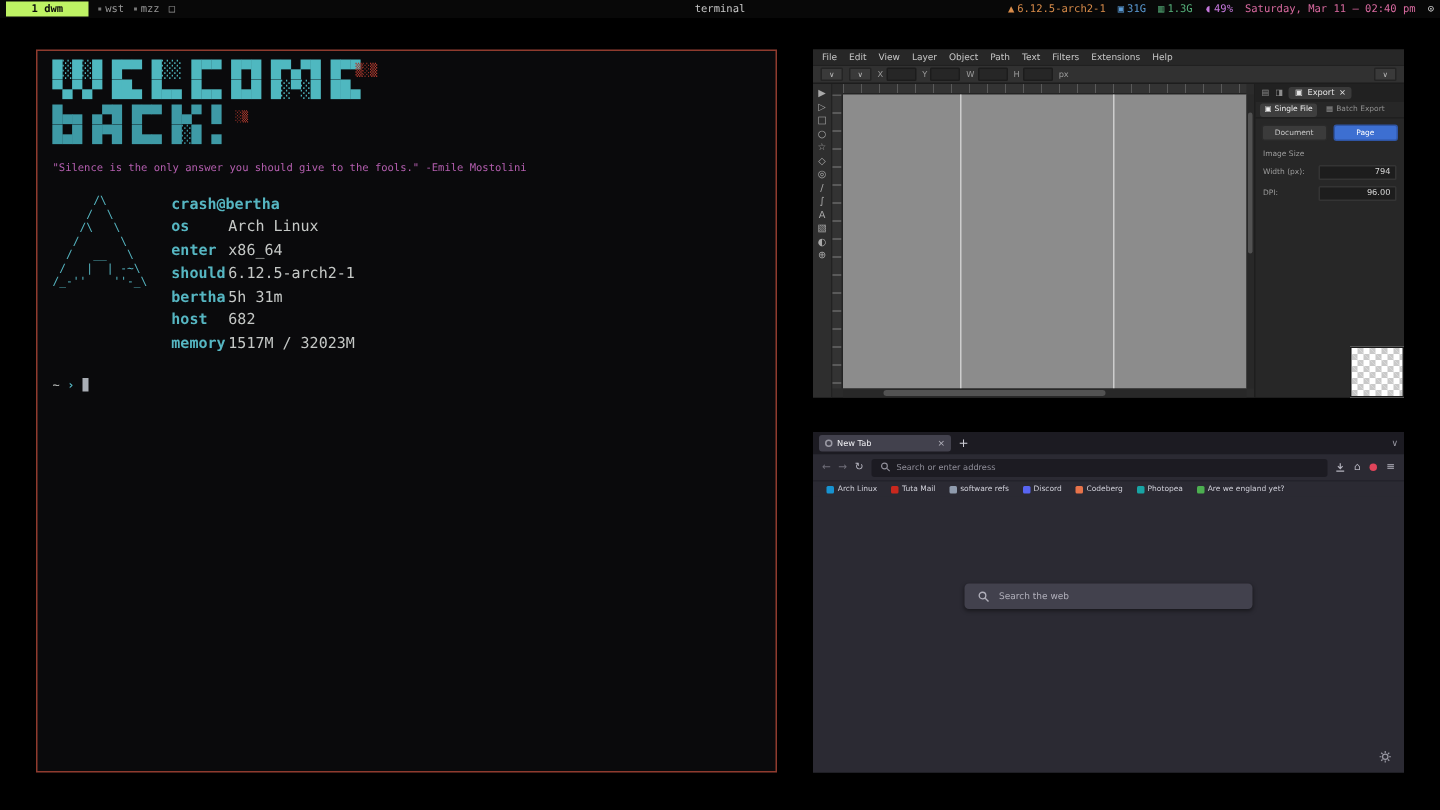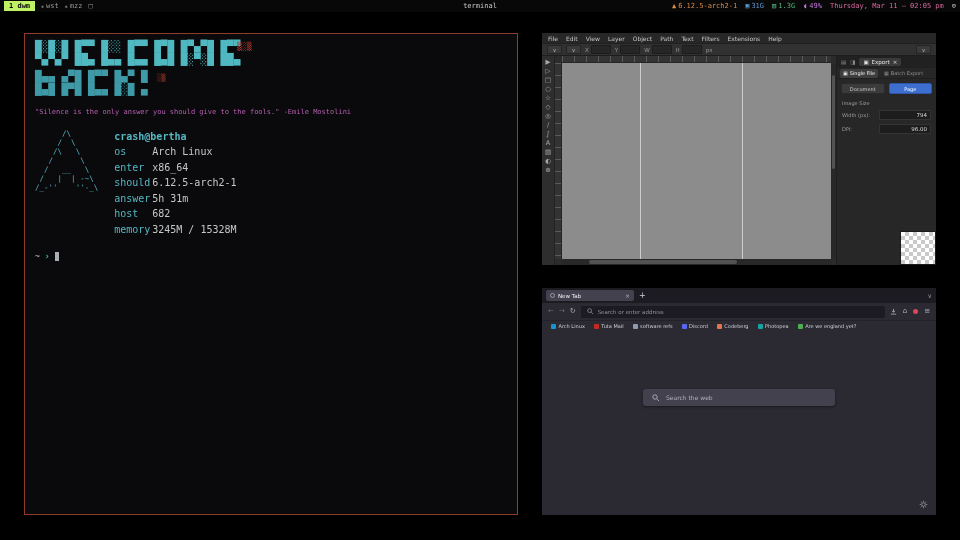--- a/index.html
+++ b/index.html
@@ -1,41 +1,41 @@
 <!DOCTYPE html>
 <html><head>
 <meta charset="utf-8">
 <style>
   *{margin:0;padding:0;box-sizing:border-box}
   html,body{width:960px;height:540px;background:#000;overflow:hidden;font-family:"DejaVu Sans",sans-serif}
 
   
   .topbar{position:absolute;left:0;top:0;width:960px;height:12px;background:#080808;display:flex;align-items:center;gap:6px;padding:0 4px;font:7px "DejaVu Sans Mono",monospace;color:#9a9a9a}
-  .tag-active{background:#bef264;color:#0a0a0a;padding:0 5px;height:10px;line-height:10px;font-weight:bold}
+  .tag-active{background:#bef264;color:#0a0a0a;padding:0 17px;height:10px;line-height:10px;font-weight:bold}
   .tag{display:flex;align-items:center;gap:2px}
   .ticon{font-size:5px;color:#777}
   .layout-symbol{color:#999}
   .bar-title{position:absolute;left:0;right:0;text-align:center;color:#c8c8c8;pointer-events:none}
   .bar-right{margin-left:auto;display:flex;align-items:center;gap:8px;z-index:1}
   .stat{display:flex;align-items:center;gap:2px}
   .st-kernel{color:#d98c4a}.st-disk{color:#5b9bd5}.st-mem{color:#57b47c}.st-vol{color:#c678dd}.st-clock{color:#d96aa0}.st-power{color:#dcdcdc}
 
   
   .terminal{position:absolute;left:24px;top:33px;width:494px;height:482px;background:#0a0a0c;border:1px solid #8f3b2e;padding:7px 10px;font-family:"DejaVu Sans Mono",monospace;color:#c5c8c6}
   .art{position:relative}
   .art pre{font-size:11px;line-height:1.15;color:#4fb8c0;font-family:inherit}
   .art .a2{margin-top:5px;color:#3e9aa6}
   .decor1{position:absolute;left:202px;top:1px;color:#b03a2e;font-size:8px}
   .decor2{position:absolute;left:122px;top:33px;color:#b03a2e;font-size:7px}
   .quote{margin-top:11px;font-size:7px;color:#b55fb0}
   .fetch{margin-top:13px;display:flex;gap:16px;align-items:flex-start}
   .fetch pre{font-size:7.5px;line-height:1.2;color:#56b6c2;font-family:inherit}
   .finfo{font-size:10px;line-height:1.55}
   .fuser{color:#56b6c2;font-weight:bold}
-  .flabel{display:inline-block;width:38px;color:#56b6c2;font-weight:normal}
+  .flabel{display:inline-block;width:38px;color:#56b6c2;font-weight:bold}
   .fvalue{color:#c5c8c6}
   .promptline{margin-top:15px;font-size:8px;display:flex;align-items:center;gap:5px}
   .ppath{color:#c5c8c6}
   .psym{color:#56b6c2;font-weight:bold}
   .cursor{width:4px;height:9px;background:#a9aeb5;display:inline-block}
 
   
   .inkscape{position:absolute;left:542px;top:33px;width:394px;height:232px;background:#2b2b2b;display:flex;flex-direction:column;color:#c0c0c0}
   .ink-menubar{height:10px;display:flex;align-items:center;gap:8px;padding:0 6px;background:#272727;font-size:6px;flex:0 0 auto;color:#c6c6c6}
   .ink-cmdbar{height:13px;background:#313131;border-top:1px solid #202020;border-bottom:1px solid #1d1d1d;display:flex;align-items:center;gap:4px;padding:0 5px;font-size:5.5px;color:#9a9a9a;flex:0 0 auto}
@@ -117,21 +117,21 @@
     </span>
     <span class="stat st-mem">
       <span>▥</span>
       <span>1.3G</span>
     </span>
     <span class="stat st-vol">
       <span>◖</span>
       <span>49%</span>
     </span>
     <span class="stat st-clock">
-      <span>Thursday, Mar 11 — 02:05 pm</span>
+      <span>Saturday, Mar 11 — 02:40 pm</span>
     </span>
     <span class="stat st-power">
       <span>⊙</span>
     </span>
   </span>
 </div>
 
 <div class="terminal">
   <div class="art">
     <pre>█░█░█ █▀▀ █░░ █▀▀ █▀█ █▀▄▀█ █▀▀
@@ -148,23 +148,23 @@
     /\   \
    /      \
   /   __   \
  /   |  | -~\
 /_-''    ''-_\</pre>
     <div class="finfo">
       <div class="fuser">crash@bertha</div>
       <div class="frow"><span class="flabel">os</span><span class="fvalue">Arch Linux</span></div>
       <div class="frow"><span class="flabel">enter</span><span class="fvalue">x86_64</span></div>
       <div class="frow"><span class="flabel">should</span><span class="fvalue">6.12.5-arch2-1</span></div>
-      <div class="frow"><span class="flabel">answer</span><span class="fvalue">5h 31m</span></div>
+      <div class="frow"><span class="flabel">bertha</span><span class="fvalue">5h 31m</span></div>
       <div class="frow"><span class="flabel">host</span><span class="fvalue">682</span></div>
-      <div class="frow"><span class="flabel">memory</span><span class="fvalue">3245M / 15328M</span></div>
+      <div class="frow"><span class="flabel">memory</span><span class="fvalue">1517M / 32023M</span></div>
     </div>
   </div>
   <div class="promptline">
     <span class="ppath">~</span>
     <span class="psym">›</span>
     <span class="cursor"></span>
   </div>
 </div>
 
 <div class="inkscape">

